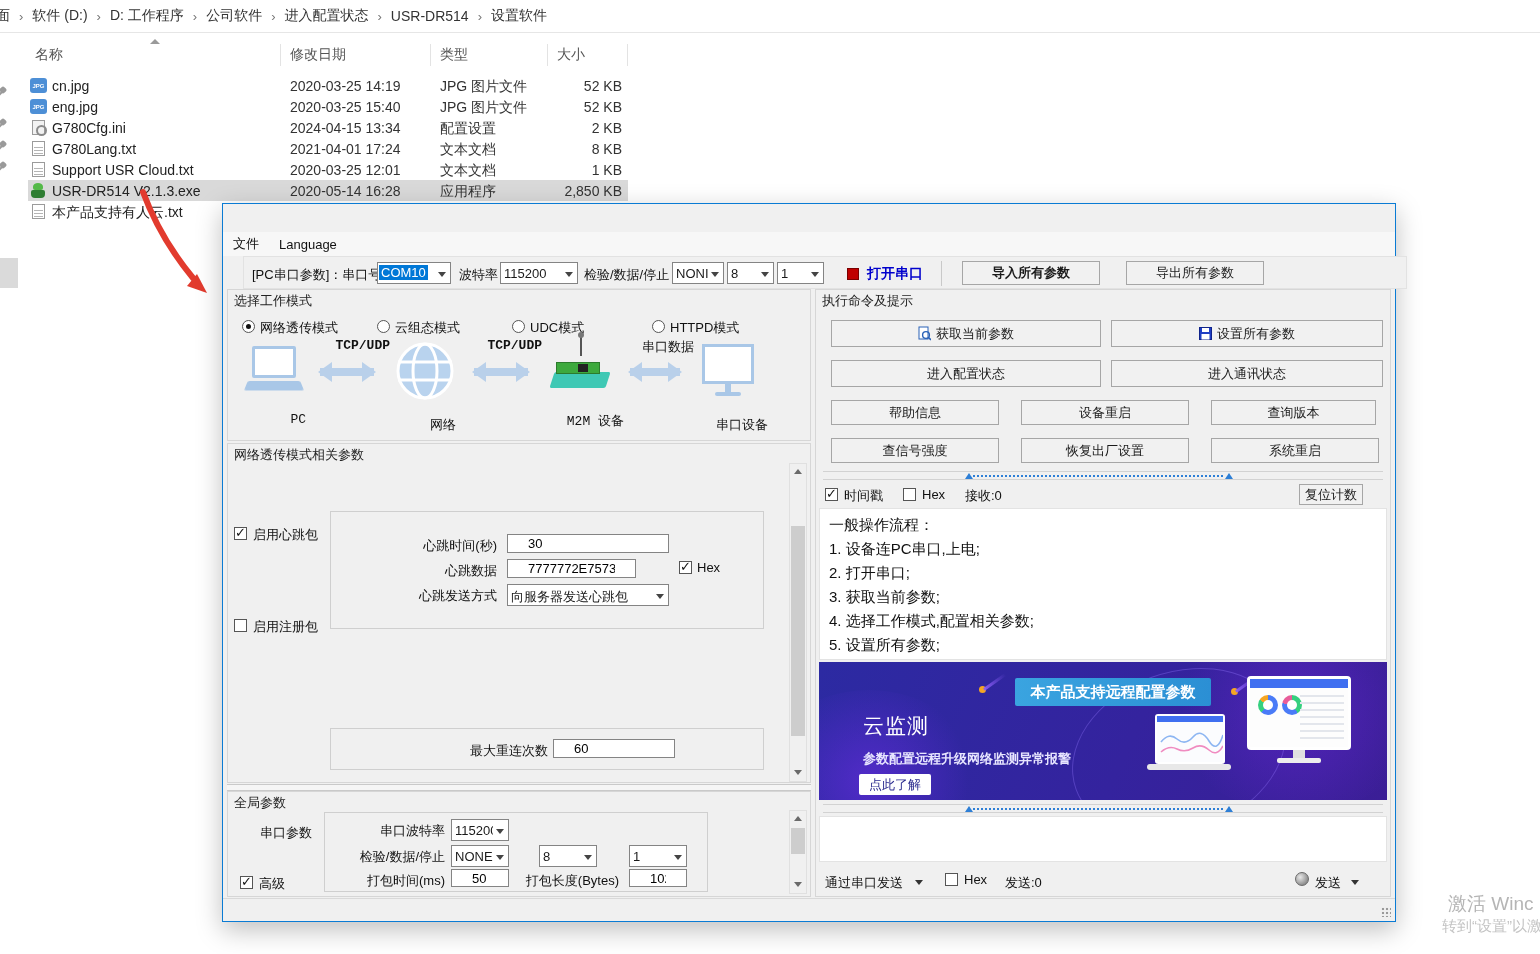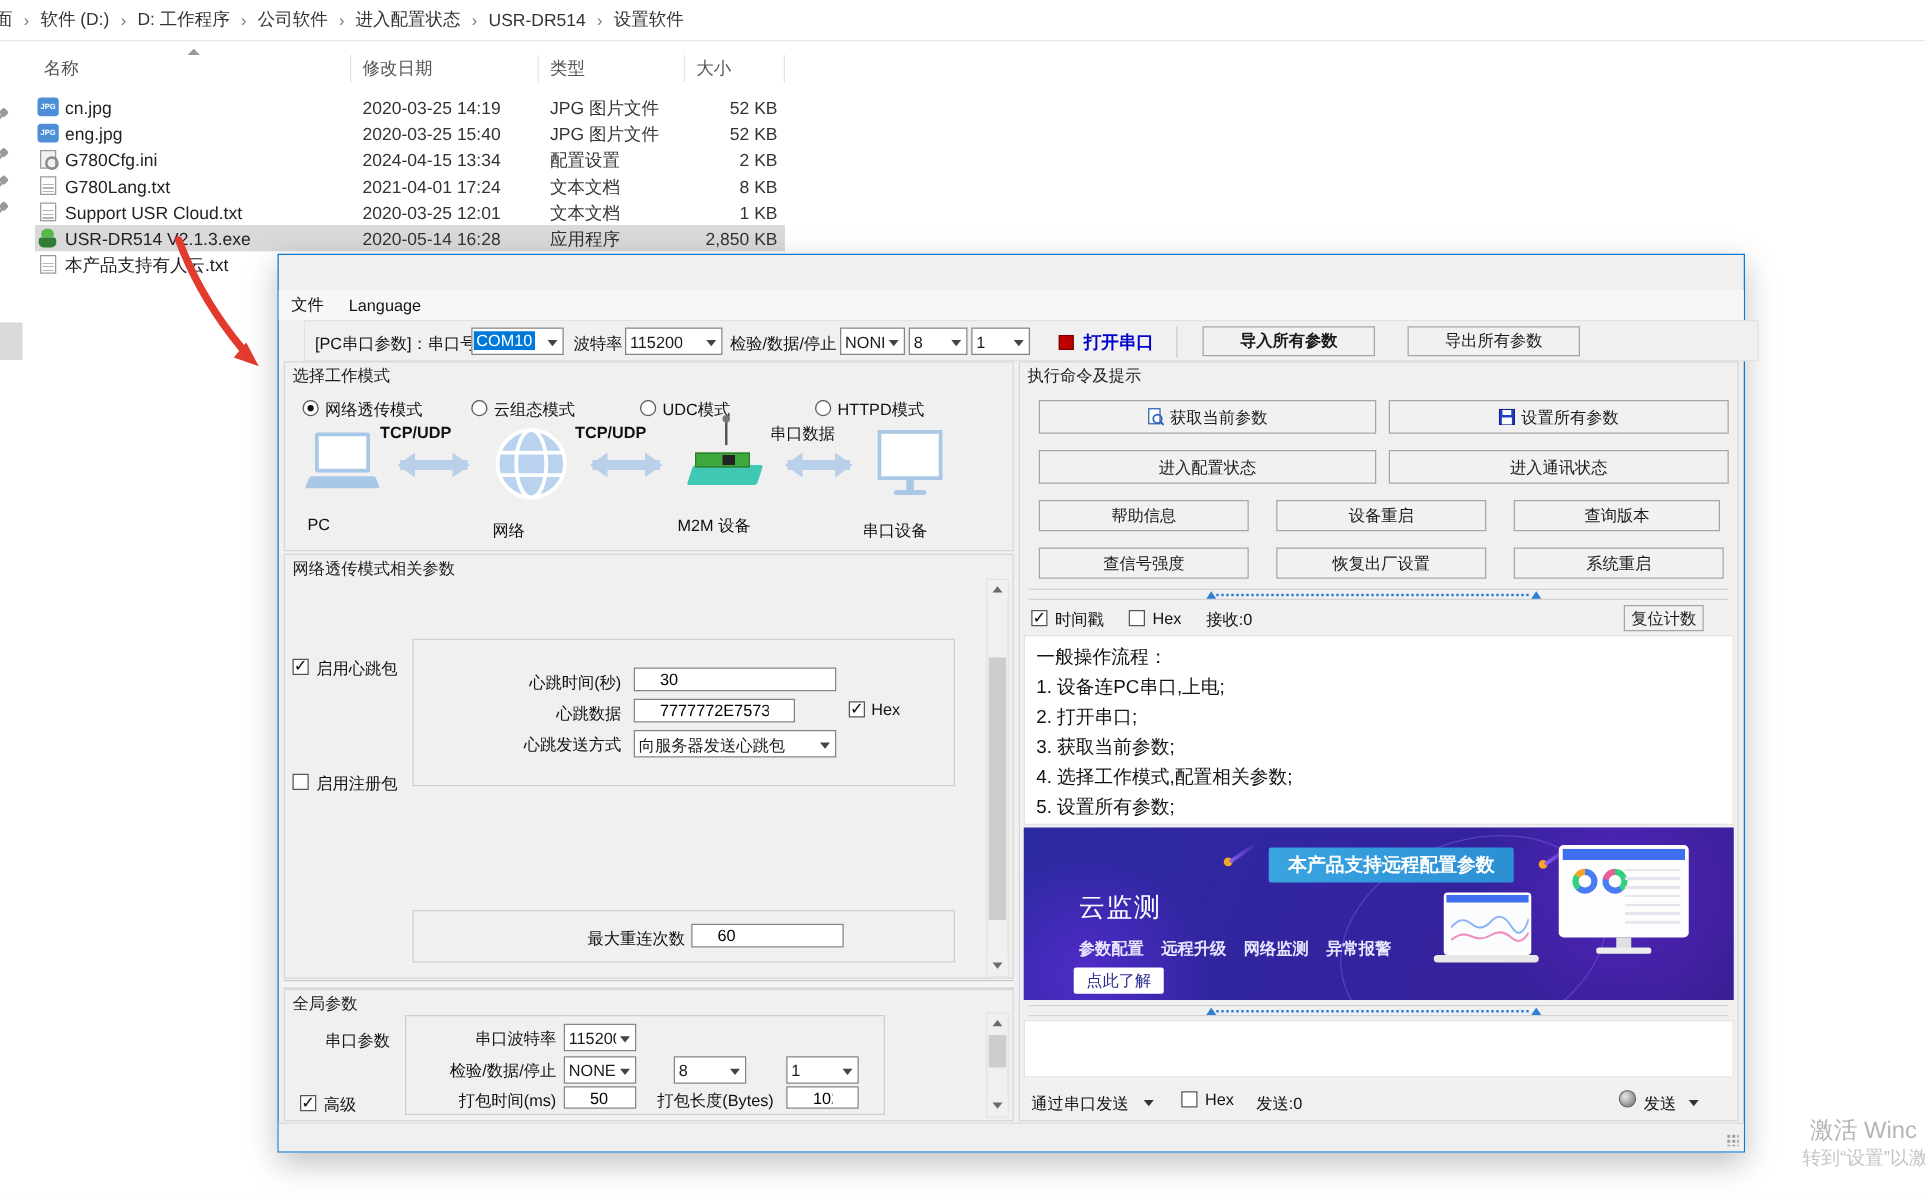--- a/index.html
+++ b/index.html
@@ -82,21 +82,21 @@
   .cb { position:absolute; width:13px; height:13px; background:#fff; border:1px solid #555; }
   .cb.checked::after { content:'✓'; position:absolute; left:0px; top:-3px; font-size:13px; font-weight:bold; color:#111; }
   .cb-label { position:absolute; font-size:13px; color:#111; white-space:nowrap; }
   .radio { position:absolute; width:13px; height:13px; border:1px solid #555; border-radius:50%; background:#fff; }
   .radio.checked::after { content:''; position:absolute; left:3px; top:3px; width:5px; height:5px; border-radius:50%; background:#111; }
   .flabel { position:absolute; font-size:13px; color:#111; white-space:nowrap; }
   .flabel.r { text-align:right; }
   .tinput { position:absolute; background:#fff; border:1px solid #848484; font-size:13px; padding:2px 20px; white-space:nowrap; overflow:hidden; }
 
   
-  .d-label { position:absolute; font-size:13px; color:#111; text-align:left; white-space:nowrap; }
+  .d-label { position:absolute; font-size:13px; color:#111; text-align:right; white-space:nowrap;font-family:Liberation Mono, monospace; }
   .d-label.b { font-weight:bold; }
   .d-arrow { position:absolute; height:20px; }
   .d-arrow .bar { position:absolute; left:12px; right:12px; top:6px; height:8px; background:#b9d0ea; }
   .d-arrow .hl { position:absolute; left:0; top:0; width:0; height:0; border:10px solid transparent; border-right:14px solid #b9d0ea; }
   .d-arrow .hr { position:absolute; right:0; top:0; width:0; height:0; border:10px solid transparent; border-left:14px solid #b9d0ea; }
   .pc-screen { position:absolute; width:44px; height:32px; border:3px solid #a9c7e7; background:#fff; border-radius:2px; }
   .pc-base { position:absolute; width:56px; height:11px; background:#a9c7e7; border-radius:2px; transform:perspective(40px) rotateX(30deg); }
   .mon-screen { position:absolute; width:52px; height:40px; border:3px solid #a9c7e7; background:#fff; }
   .mon-neck { position:absolute; width:6px; height:8px; background:#a9c7e7; }
   .mon-base { position:absolute; width:26px; height:4px; background:#a9c7e7; border-radius:2px; }
@@ -129,21 +129,21 @@
   .banner { position:absolute; overflow:hidden; background:linear-gradient(115deg,#2c2aa2 0%,#34239e 55%,#3b1e96 100%); }
   .bn-swirl1 { position:absolute; left:-60px; bottom:-70px; width:220px; height:180px; border-radius:50%;
                background:radial-gradient(circle,#7b2ff7 0%,transparent 70%); opacity:.45; }
   .bn-swirl2 { position:absolute; right:-40px; top:-50px; width:260px; height:200px; border-radius:50%;
                background:radial-gradient(circle,#6d28d9 0%,transparent 70%); opacity:.5; }
   .bn-swirl3 { position:absolute; left:250px; top:10px; width:220px; height:160px; border-radius:50%;
                border:1px solid rgba(150,120,255,.35); transform:rotate(-20deg); }
   .bn-badge { position:absolute; background:linear-gradient(90deg,#3aa4e0,#2b8fd4); color:#fff; font-weight:bold;
               font-size:15px; display:flex; align-items:center; justify-content:center; border-radius:2px; }
   .bn-title { position:absolute; color:#fff; font-size:21px; letter-spacing:1px; }
-  .bn-feats { position:absolute; color:#e8e6ff; font-size:13px; display:flex; gap:14px; font-weight:bold; }
+  .bn-feats { position:absolute; color:#e8e6ff; font-size:13px; display:flex; font-weight:bold; }
   .bn-cta { position:absolute; background:#fff; color:#2b2b8f; font-size:13px; display:flex; align-items:center; justify-content:center; border-radius:2px; }
   .meteor { position:absolute; width:7px; height:7px; background:#f5a623; border-radius:50%; }
   .meteor::after { content:''; position:absolute; left:5px; top:2px; width:26px; height:3px;
                    background:linear-gradient(90deg,#8a5cf5,transparent); transform:rotate(-35deg); transform-origin:left center; }
   .bn-monitor { position:absolute; width:104px; height:74px; background:#fff; border-radius:4px; padding:3px; }
   .bn-mscreen { position:relative; width:98px; height:68px; background:#fdfdfd; overflow:hidden; }
   .bn-mhead { width:100%; height:9px; background:#3f6ff0; }
   .donut { position:absolute; top:16px; width:20px; height:20px; border-radius:50%; }
   .donut::after { content:''; position:absolute; inset:5px; background:#fff; border-radius:50%; }
   .bn-table { position:absolute; right:4px; top:16px; width:44px; height:44px;

